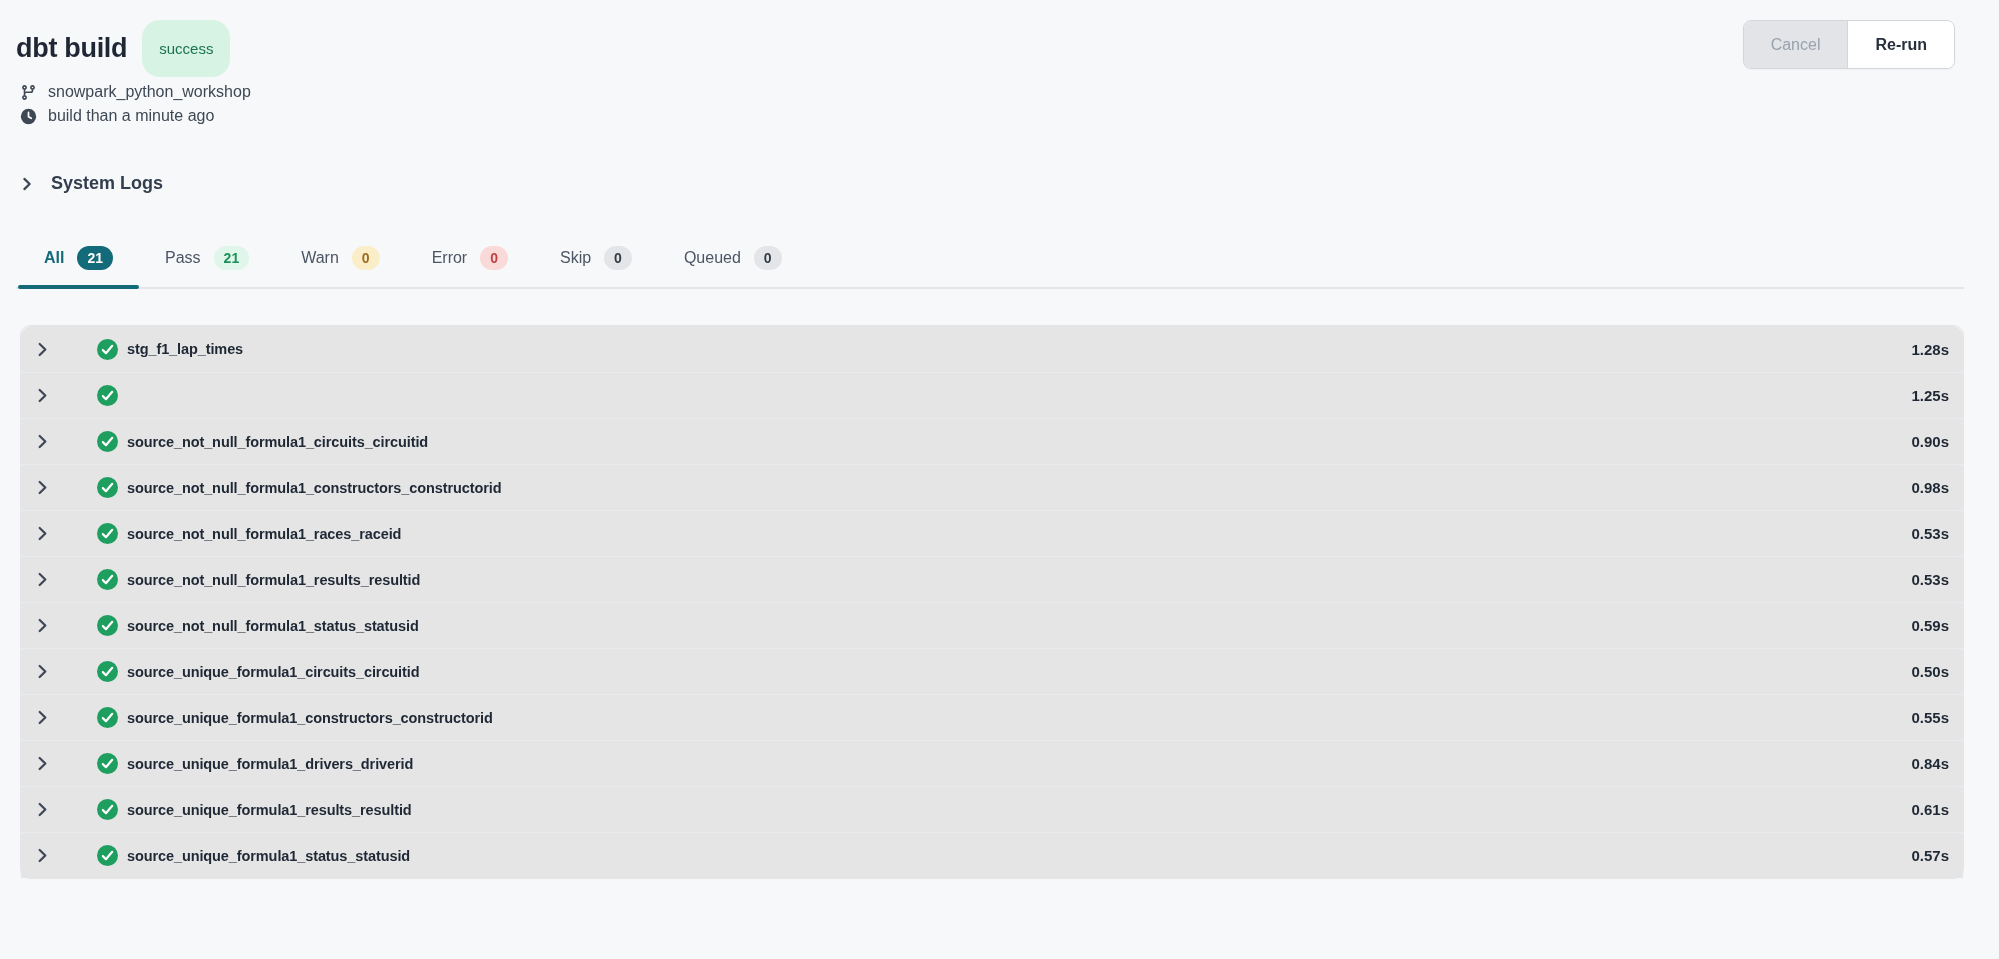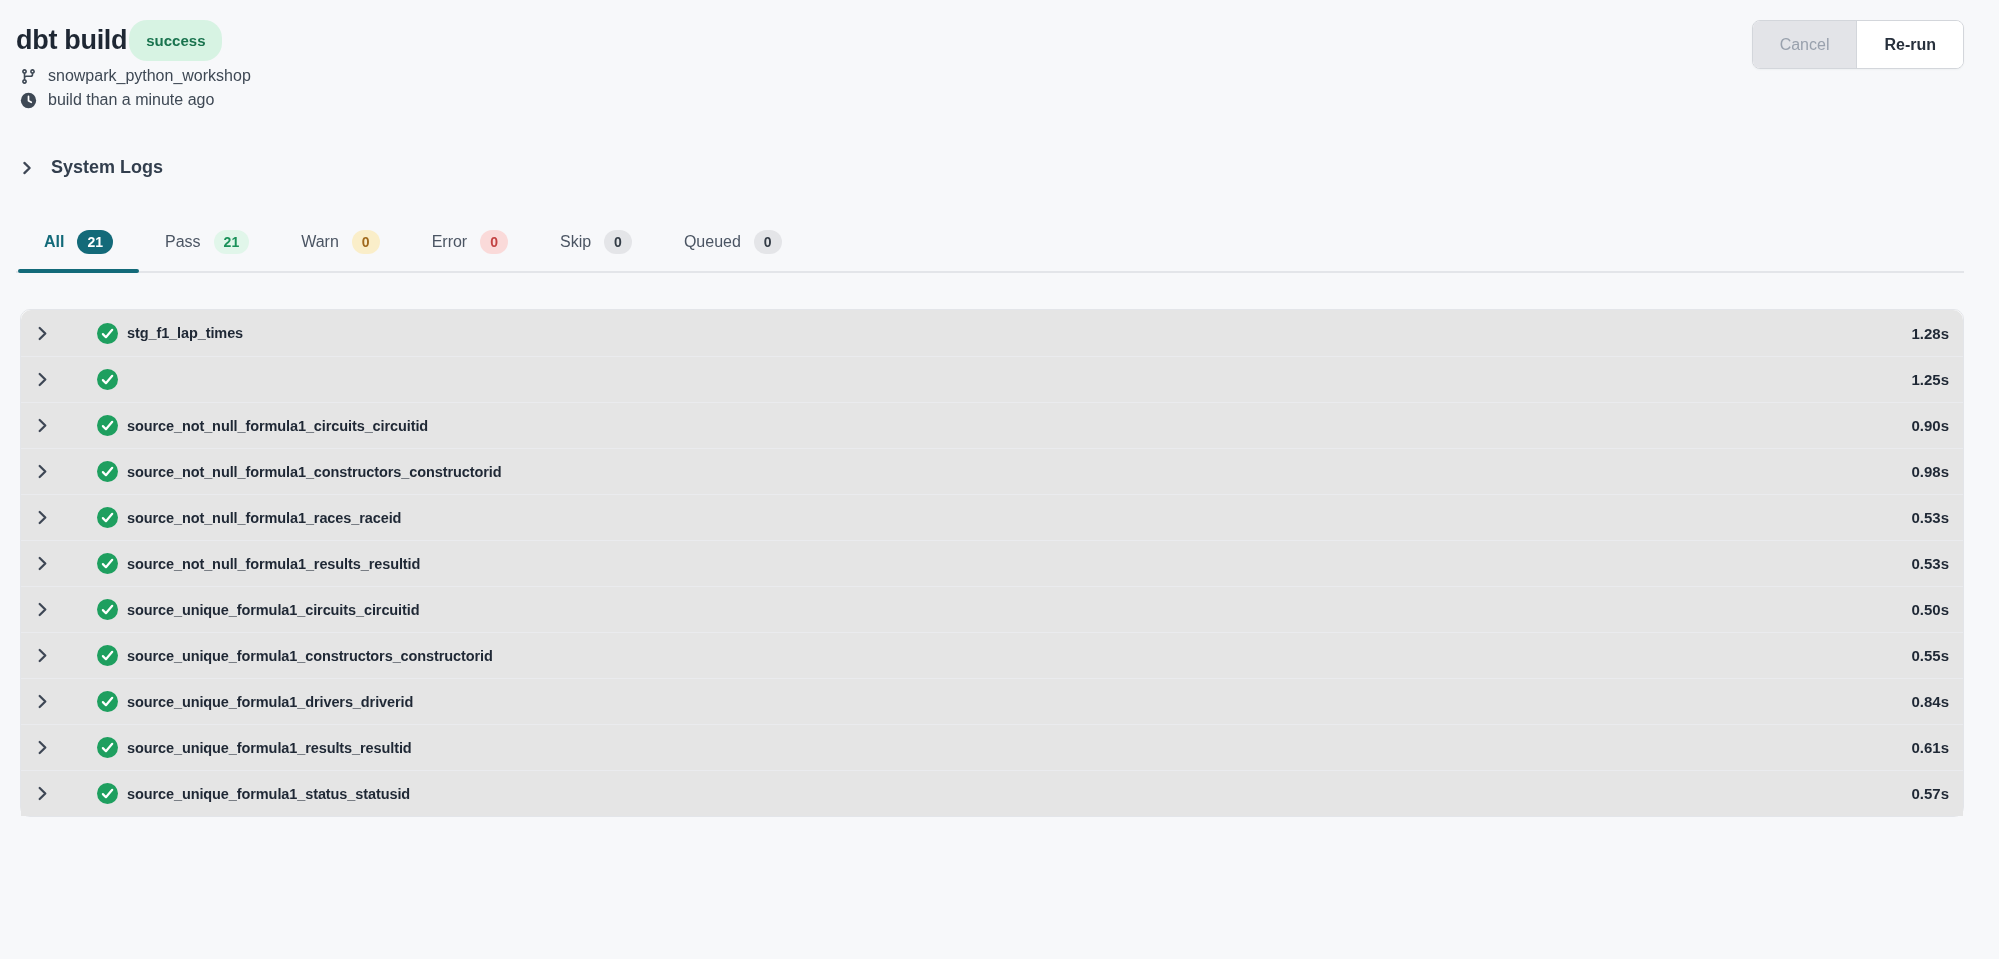--- a/index.html
+++ b/index.html
@@ -6,34 +6,34 @@
   html,body { width:1999px; height:959px; }
   body {
     background: var(--page_bg, #f7f8fa);
     font-family: "Liberation Sans", sans-serif;
     color:#232b38;
     overflow:hidden;
   }
   .page { position:relative; padding:20px 35px 0 16px; }
 
   
-  .title-row { display:flex; align-items:center; gap:2px; }
+  .title-row { display:flex; align-items:center; gap:15px; }
   .page-title { font-size:27px; font-weight:700; color:#1e2733; letter-spacing:-0.3px; }
   .status-badge {
     background: var(--success_badge_bg, #d7f3e3);
     color: var(--success_badge_text, #19734e);
-    font-size:15px; font-weight:700;
-    padding:13px 17px; border-radius:18px; line-height:1;
+    font-size:15px; font-weight:400;
+    padding:21px 17px; border-radius:18px; line-height:1;
   }
   .meta { padding-left:4px; }
   .meta-row { display:flex; align-items:center; gap:11px; font-size:16px; color:#3e4854; margin-top:6px; }
   .meta-row svg { flex:0 0 auto; }
 
   .actions {
-    position:absolute; top:20px; right:35px;
+    position:absolute; top:20px; right:44px;
     display:flex; border:1px solid #d3d6db; border-radius:8px;
     overflow:hidden; background:#fff; box-shadow:0 1px 2px rgba(30,40,55,.04);
   }
   .btn { height:47px; padding:0 27px; font-size:16px; display:flex; align-items:center; border:none; cursor:pointer; font-family:inherit; }
   .btn-cancel { background:#e3e4e8; color:#99a1ad; border-right:1px solid #d3d6db; }
   .btn-rerun  { background:#ffffff; color:#27303c; font-weight:600; }
 
   
   .system-logs { margin-top:48px; display:flex; align-items:center; gap:17px; padding-left:4px; cursor:pointer; }
   .system-logs-label { font-size:18px; font-weight:700; color:#323e4d; }
@@ -239,20 +239,35 @@
       <svg width="15" height="15" viewBox="0 0 16 16">
             <path d="M5 2.2l6 5.8-6 5.8" fill="none" stroke="currentColor" stroke-width="2.4" stroke-linecap="round" stroke-linejoin="round"></path>
           </svg>
     </span>
     <span class="row-status">
       <svg width="21" height="21" viewBox="0 0 20 20">
             <circle cx="10" cy="10" r="10" fill="#1e9f5f"></circle>
             <path d="M5.6 10.6l2.9 2.9 6-7" stroke="#ffffff" stroke-width="2.1" fill="none" stroke-linecap="round" stroke-linejoin="round"></path>
           </svg>
     </span>
+    <span class="row-name">source_not_null_formula1_status_statusid</span>
+    <span class="row-duration">0.59s</span>
+  </div>
+      <div class="row row--pass">
+    <span class="row-chevron">
+      <svg width="15" height="15" viewBox="0 0 16 16">
+            <path d="M5 2.2l6 5.8-6 5.8" fill="none" stroke="currentColor" stroke-width="2.4" stroke-linecap="round" stroke-linejoin="round"></path>
+          </svg>
+    </span>
+    <span class="row-status">
+      <svg width="21" height="21" viewBox="0 0 20 20">
+            <circle cx="10" cy="10" r="10" fill="#1e9f5f"></circle>
+            <path d="M5.6 10.6l2.9 2.9 6-7" stroke="#ffffff" stroke-width="2.1" fill="none" stroke-linecap="round" stroke-linejoin="round"></path>
+          </svg>
+    </span>
     <span class="row-name">source_unique_formula1_circuits_circuitid</span>
     <span class="row-duration">0.50s</span>
   </div>
       <div class="row row--pass">
     <span class="row-chevron">
       <svg width="15" height="15" viewBox="0 0 16 16">
             <path d="M5 2.2l6 5.8-6 5.8" fill="none" stroke="currentColor" stroke-width="2.4" stroke-linecap="round" stroke-linejoin="round"></path>
           </svg>
     </span>
     <span class="row-status">

